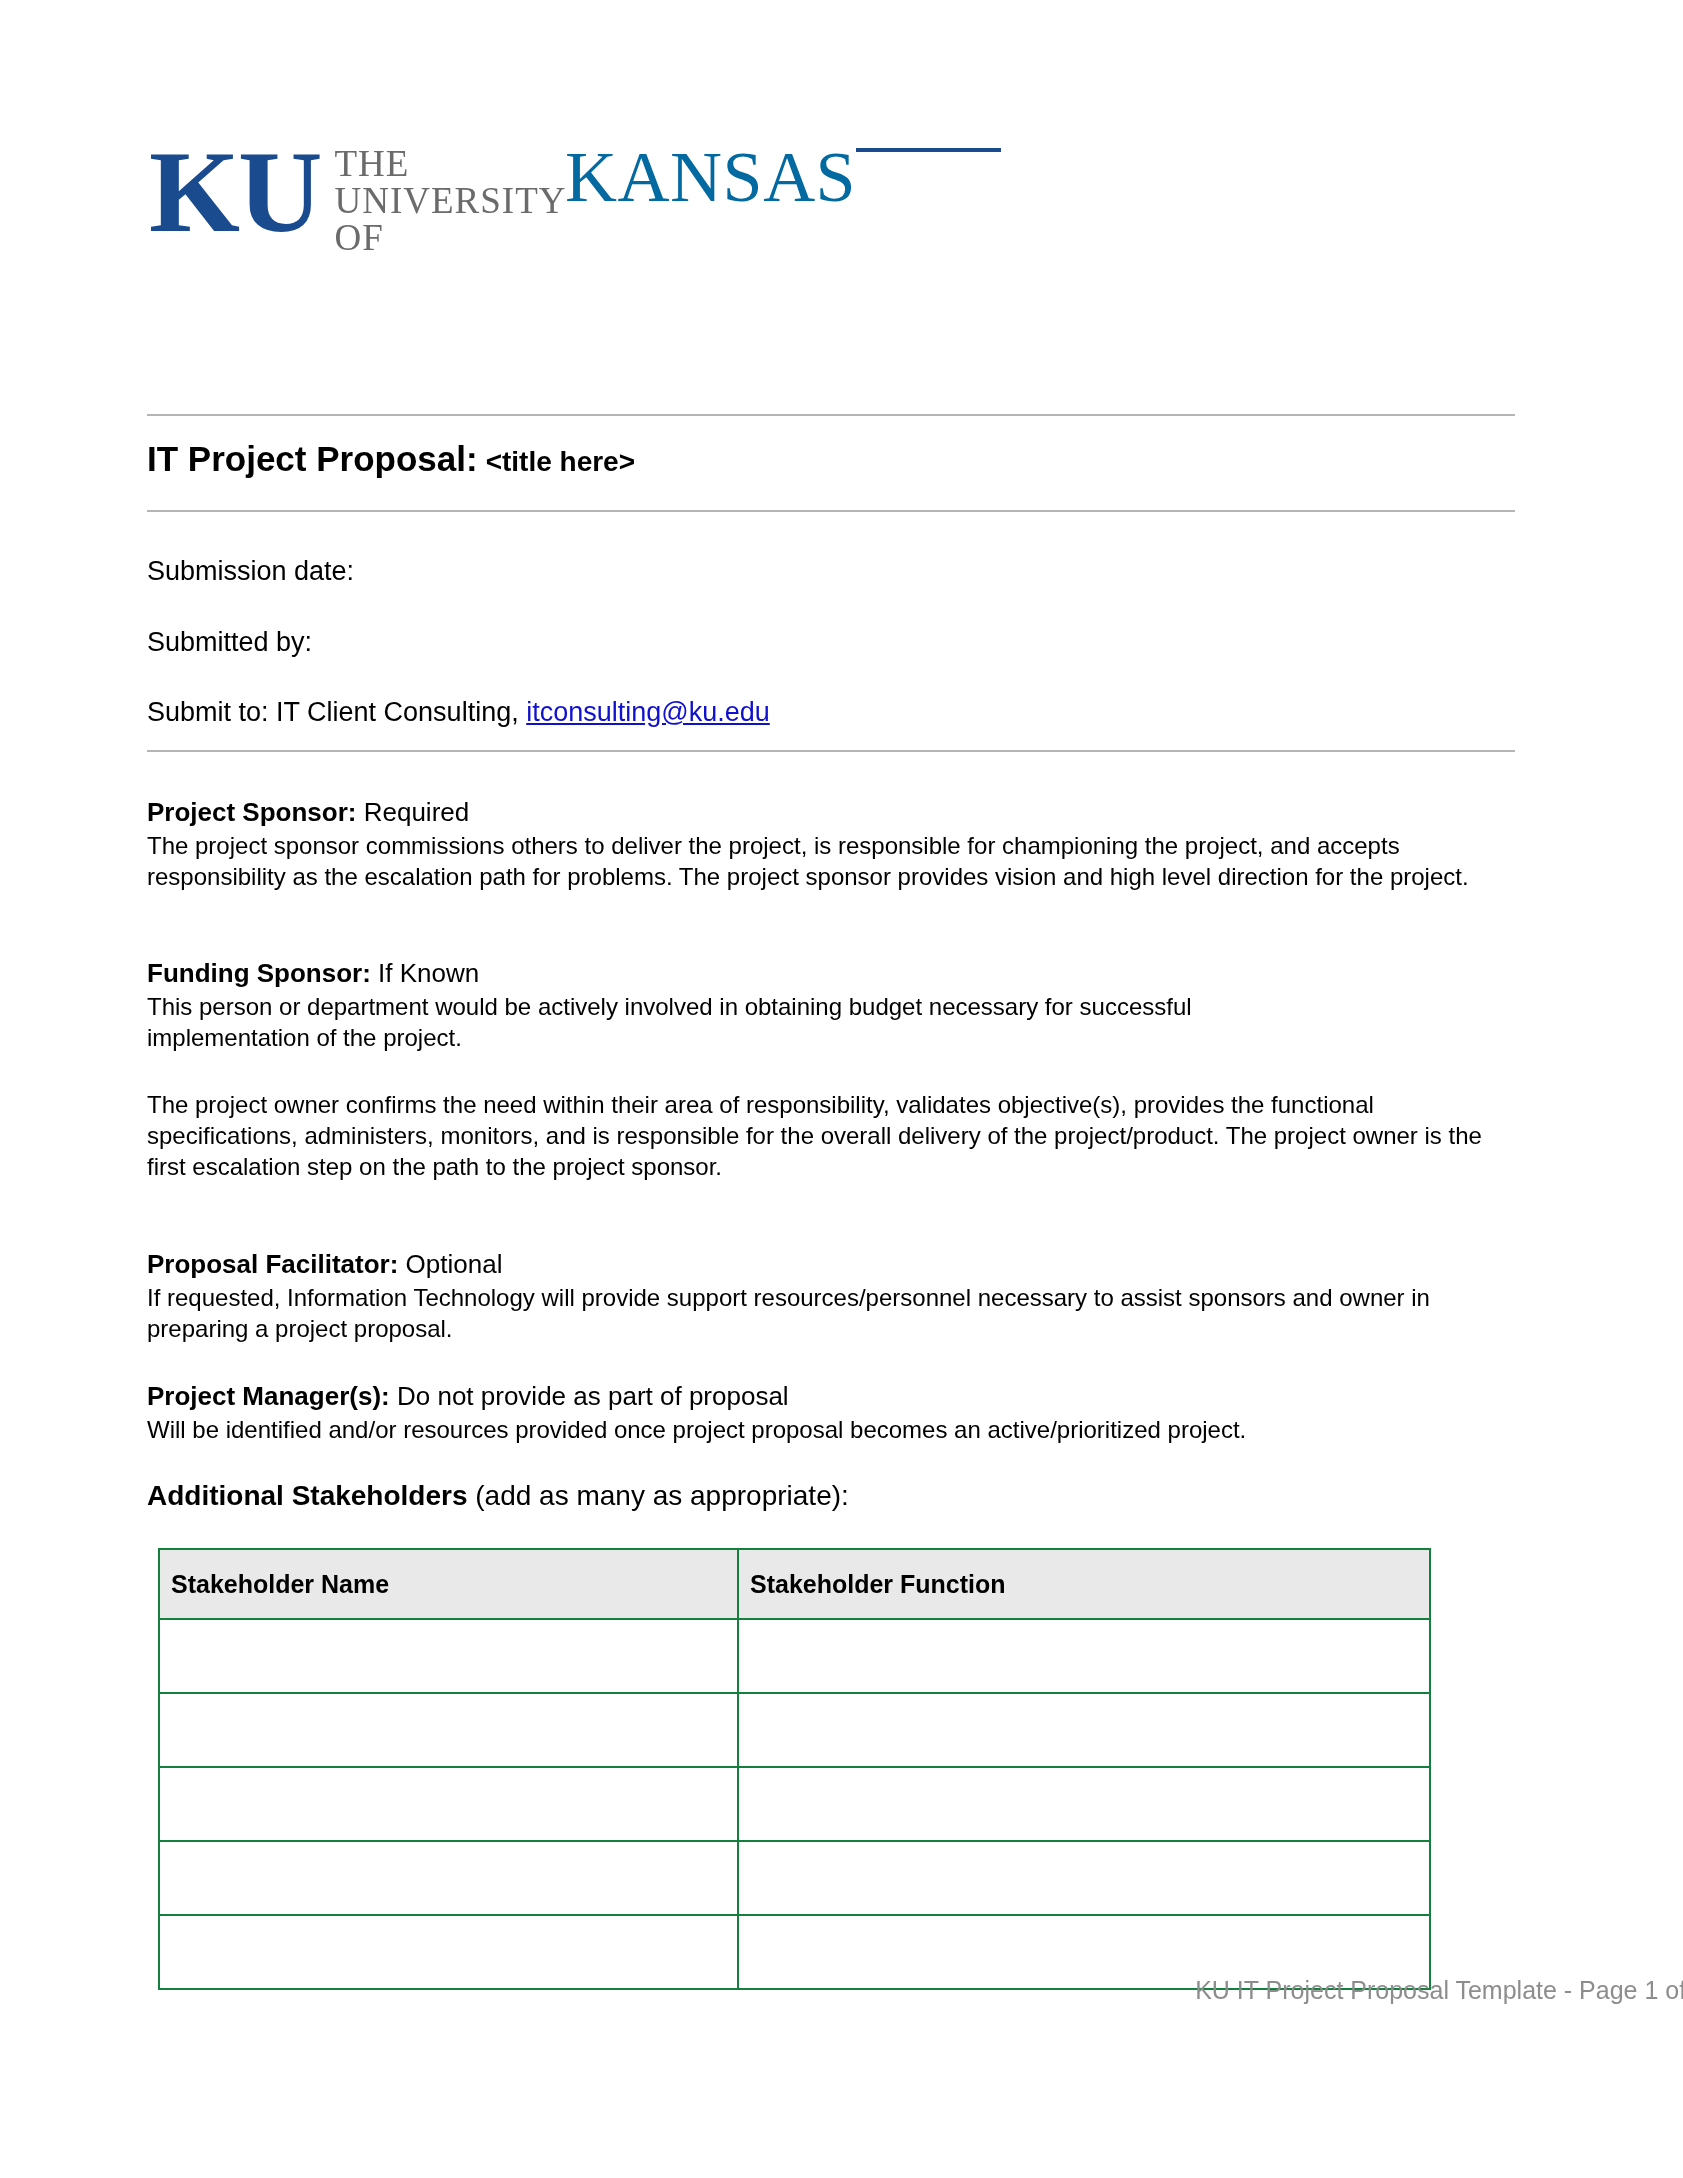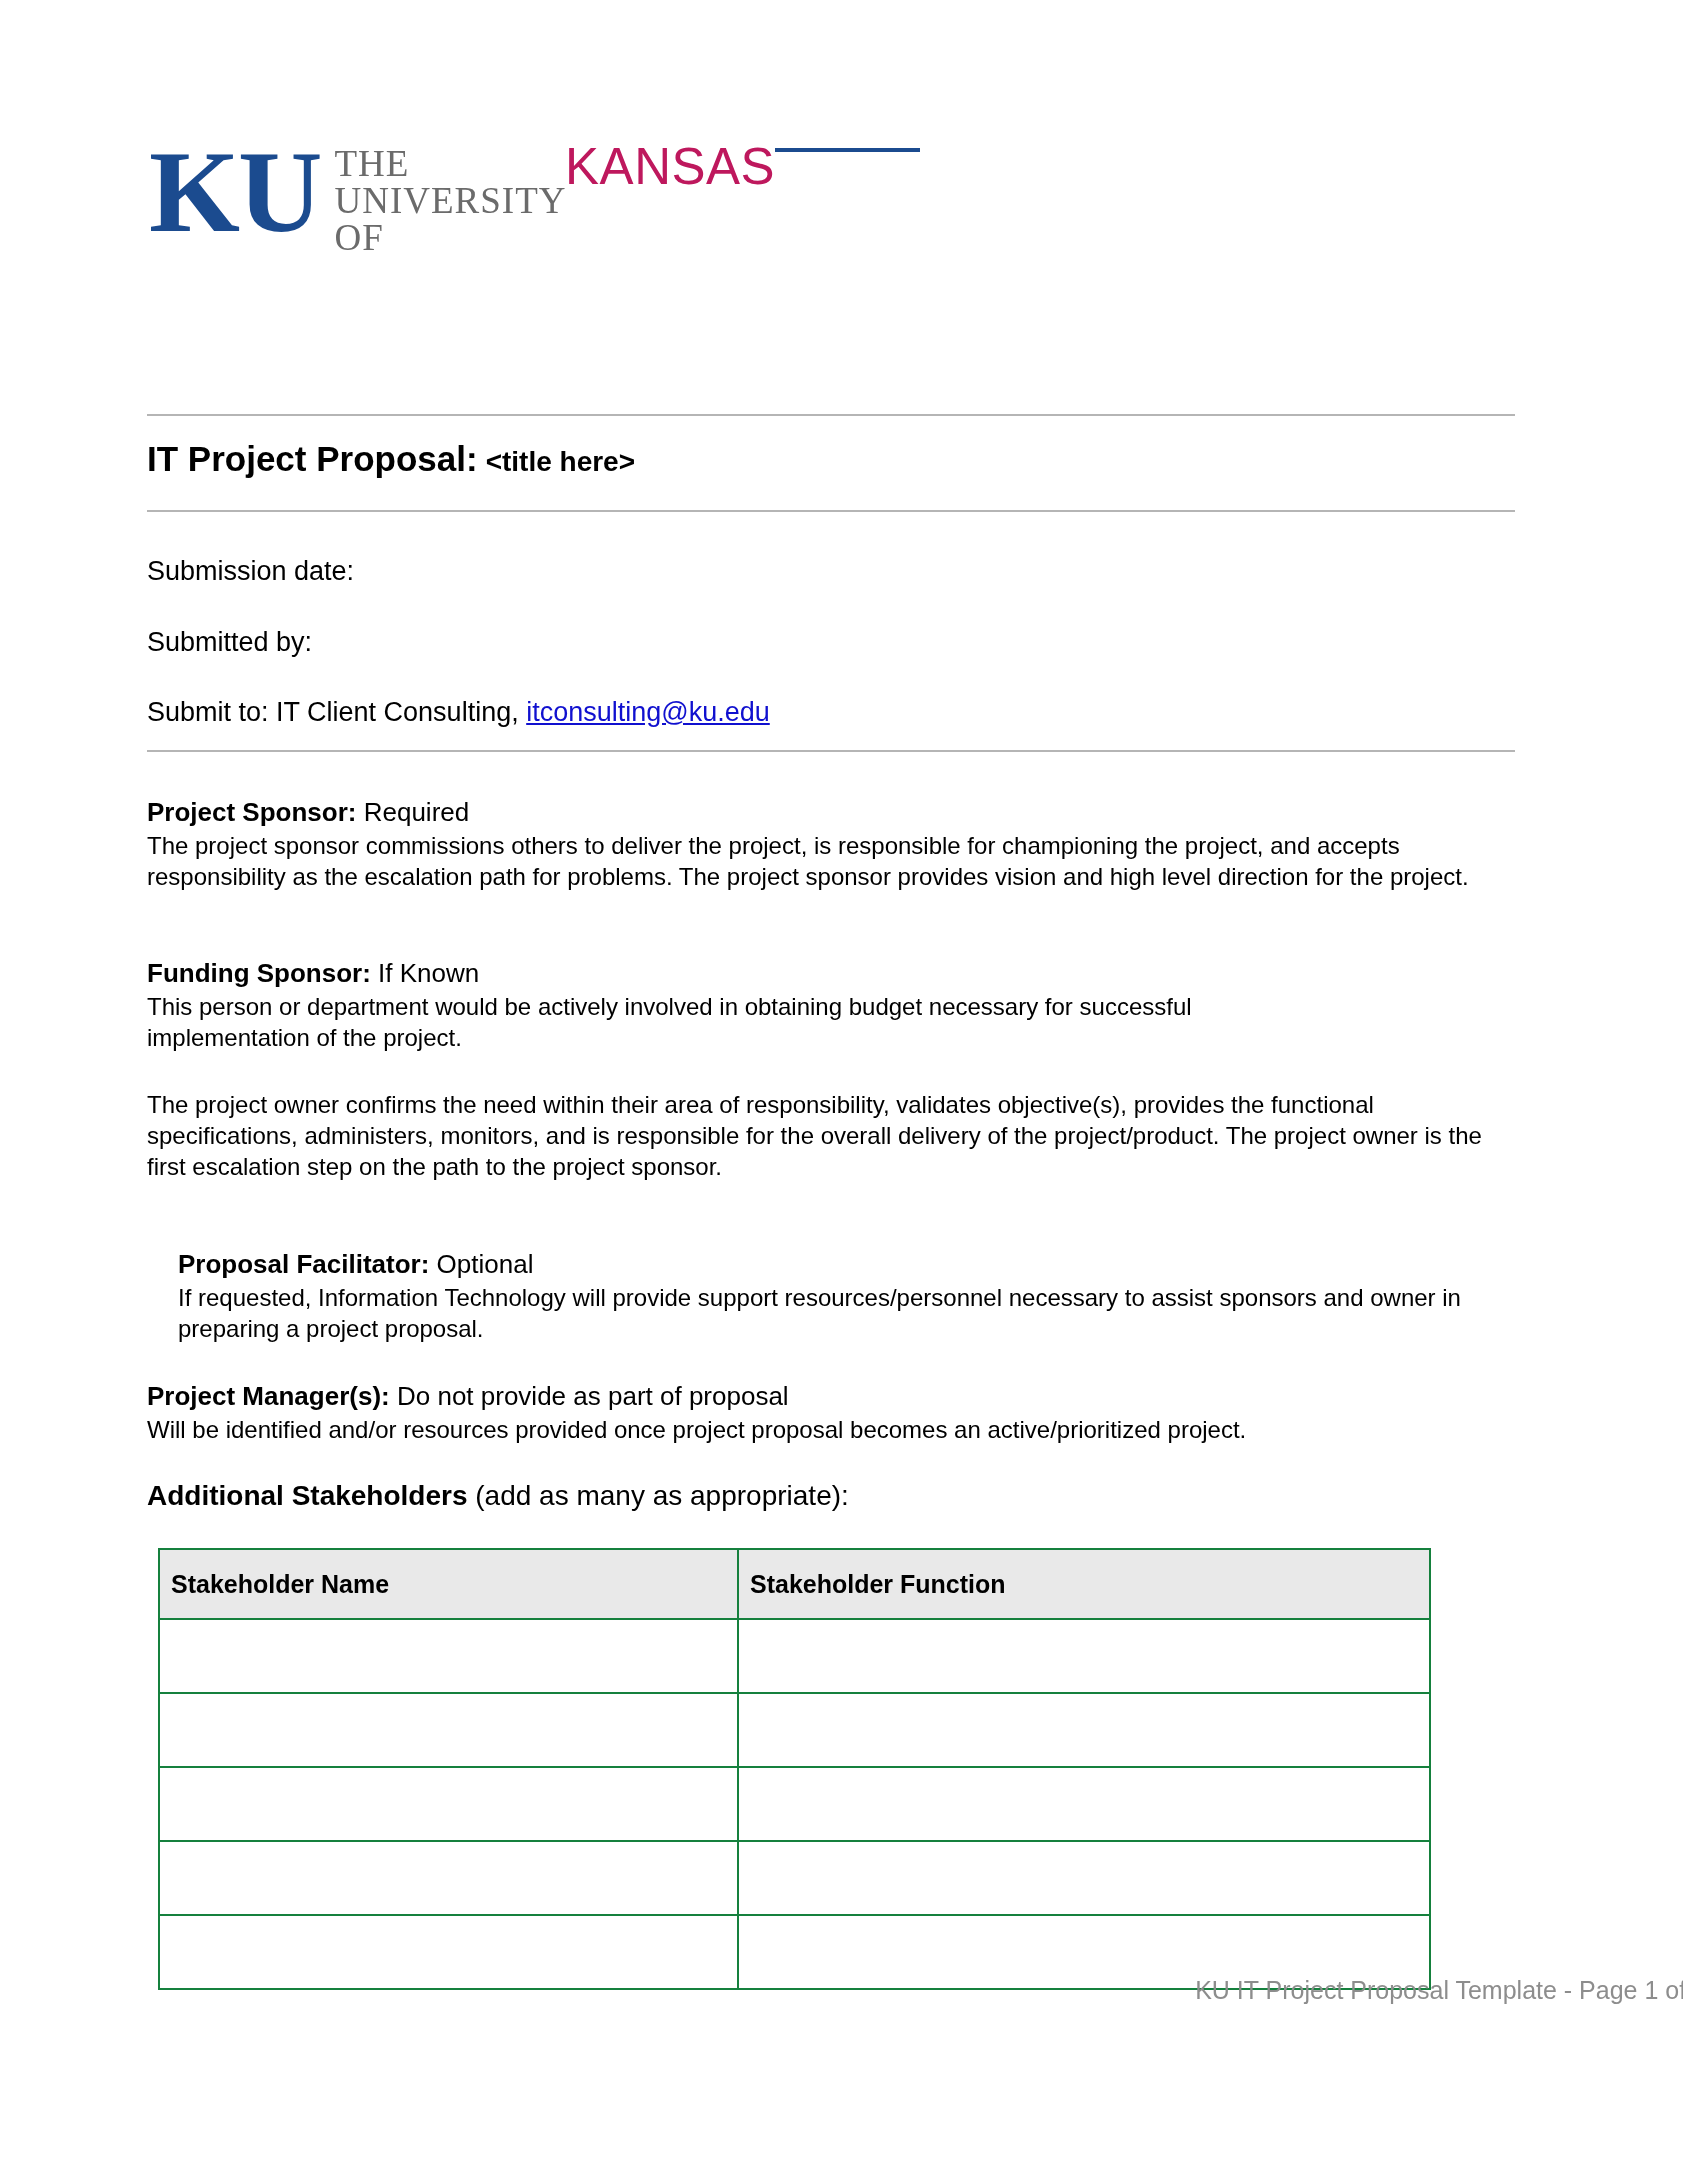--- a/index.html
+++ b/index.html
@@ -48,24 +48,24 @@
     padding-top: 6px;
   }
   .logo-univ {
     font-family: "Liberation Serif", serif;
     font-size: 37px;
     line-height: 1.0;
     color: #6b6b6b;
     letter-spacing: 1px;
   }
   .logo-kansas {
-    font-family: Liberation Sans, sans-serif;
-    font-size: 51px;
+    font-family: Liberation Serif, serif;
+    font-size: 72px;
     line-height: 0.95;
-    color: #be185d;
+    color: #0369a1;
     letter-spacing: 0.5px;
     margin-top: -2px;
   }
   .logo-rule {
     width: 100%;
     height: 4px;
     background: #1b4b8f;
     margin-top: 3px;
   }
 
@@ -134,21 +134,21 @@
     font-weight: normal;
   }
   .section .sec-body {
     font-size: 24px;
     line-height: 1.30;
     color: #000;
   }
   #sec-sponsor    { top: 797px;  width: 1346px; }
   #sec-funding    { top: 958px;  width: 1203px; }
   #sec-owner      { top: 1089px; width: 1358px; }
-  #sec-facil      { top: 1249px; width: 1354px; margin-left: 31px; }
+  #sec-facil      { top: 1249px; width: 1354px; }
   #sec-manager    { top: 1381px; width: 1358px; }
 
   
   #stakeholders-heading {
     position: absolute;
     left: 147px;
     top: 1480px;
     font-size: 28px;
     white-space: nowrap;
   }

